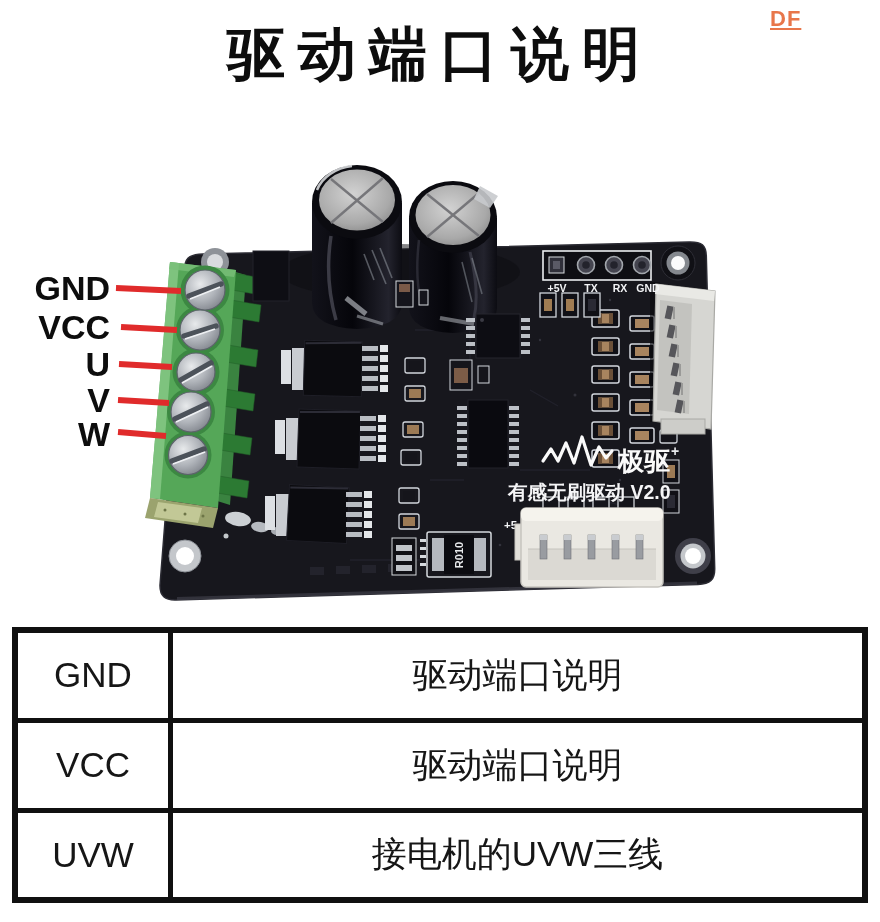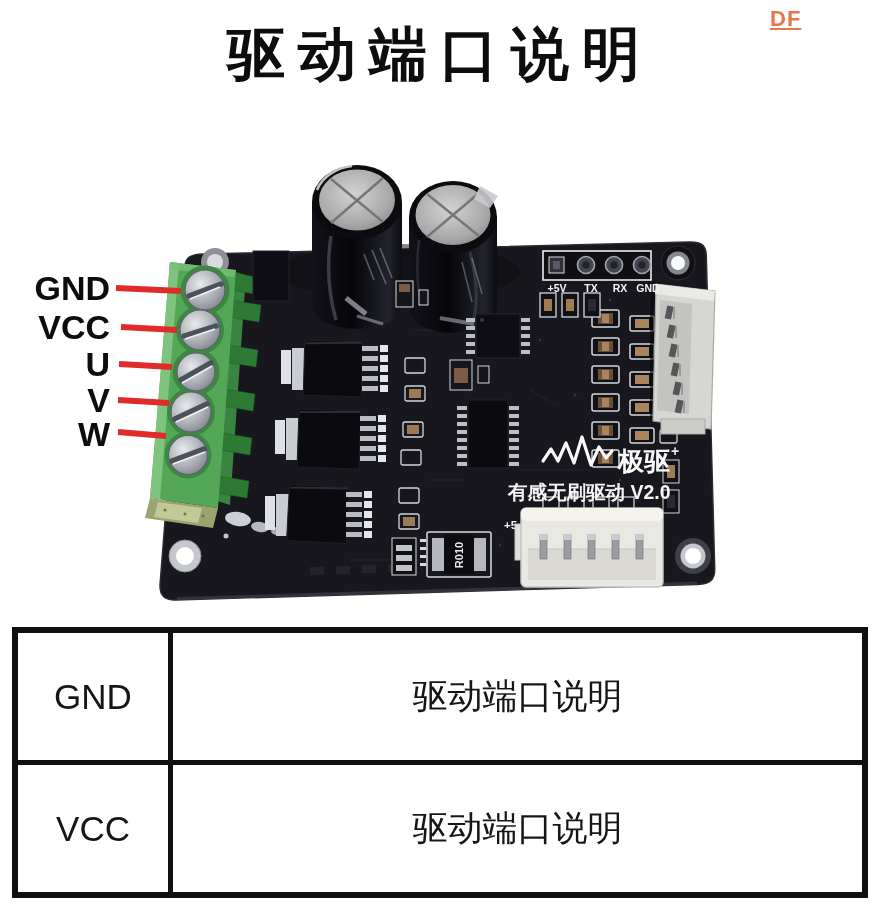--- a/index.html
+++ b/index.html
@@ -519,16 +519,20 @@
   <table class="pin-table">
     <tbody>
       <tr>
         <td class="pin-cell">GND</td>
         <td class="desc-cell">驱动端口说明</td>
       </tr>
       <tr>
         <td class="pin-cell">VCC</td>
         <td class="desc-cell">驱动端口说明</td>
       </tr>
+      <tr>
+        <td class="pin-cell">UVW</td>
+        <td class="desc-cell">接电机的UVW三线</td>
+      </tr>
     </tbody>
   </table>
 
 </div>
 
 </body></html>

